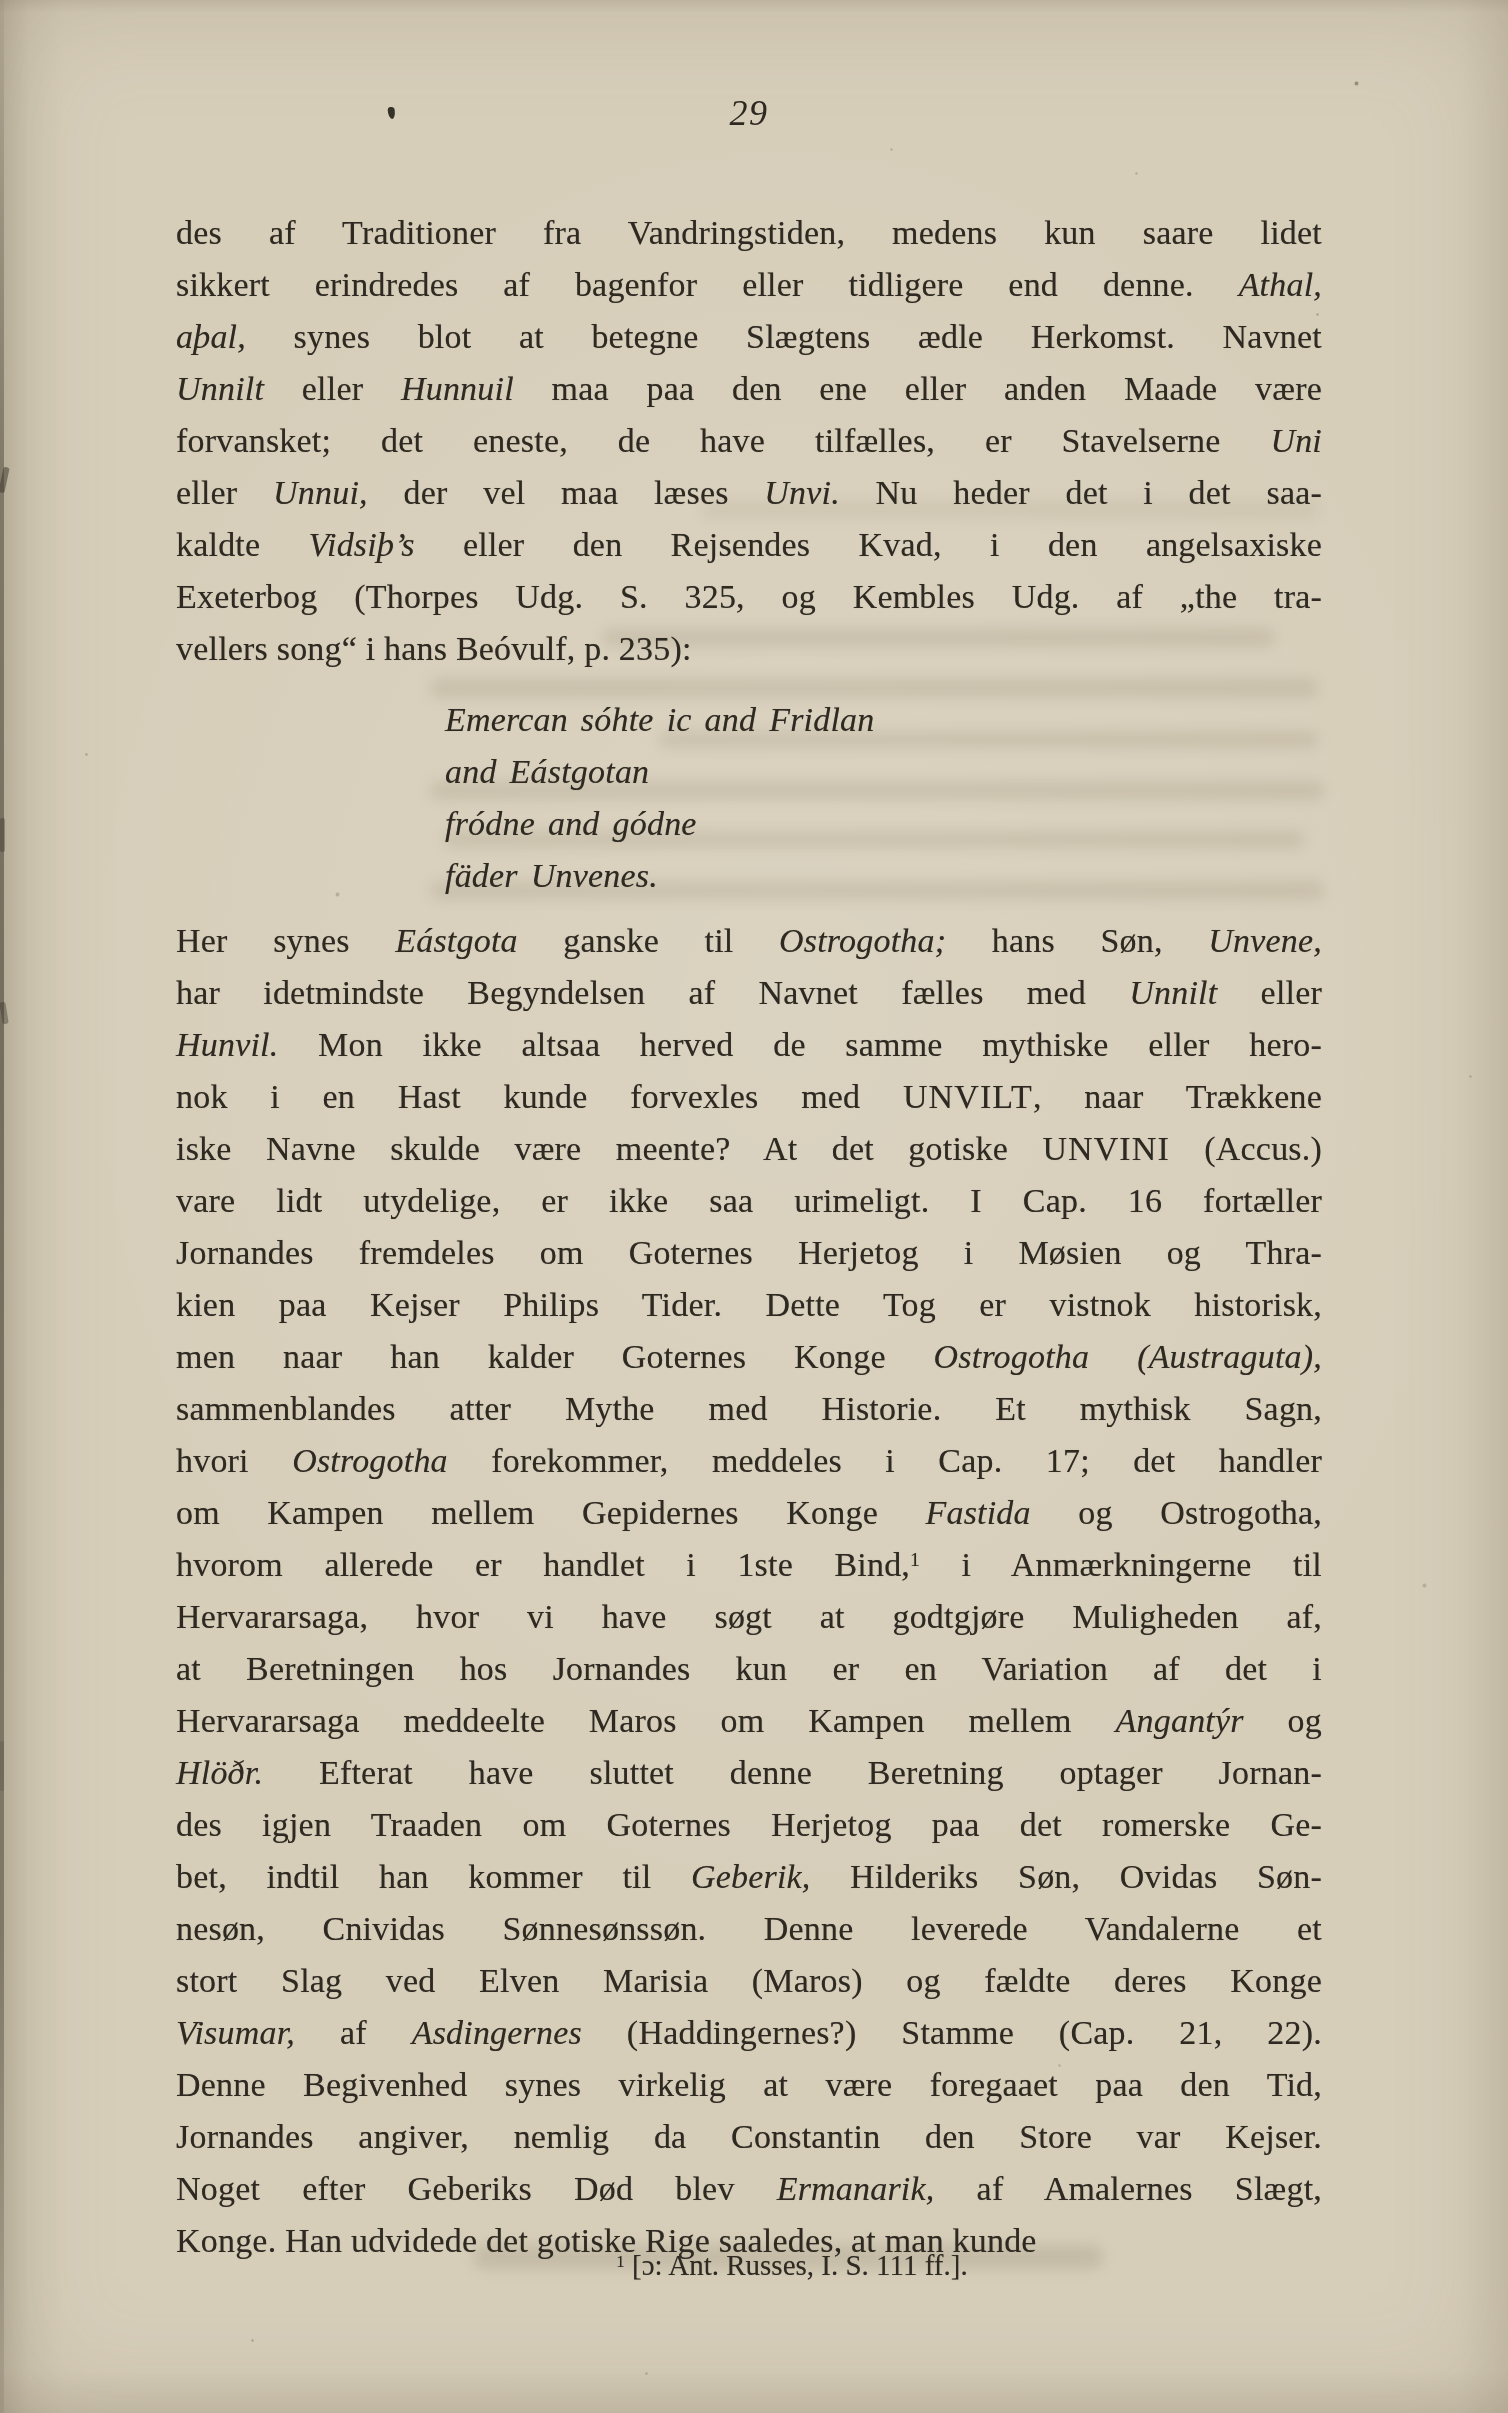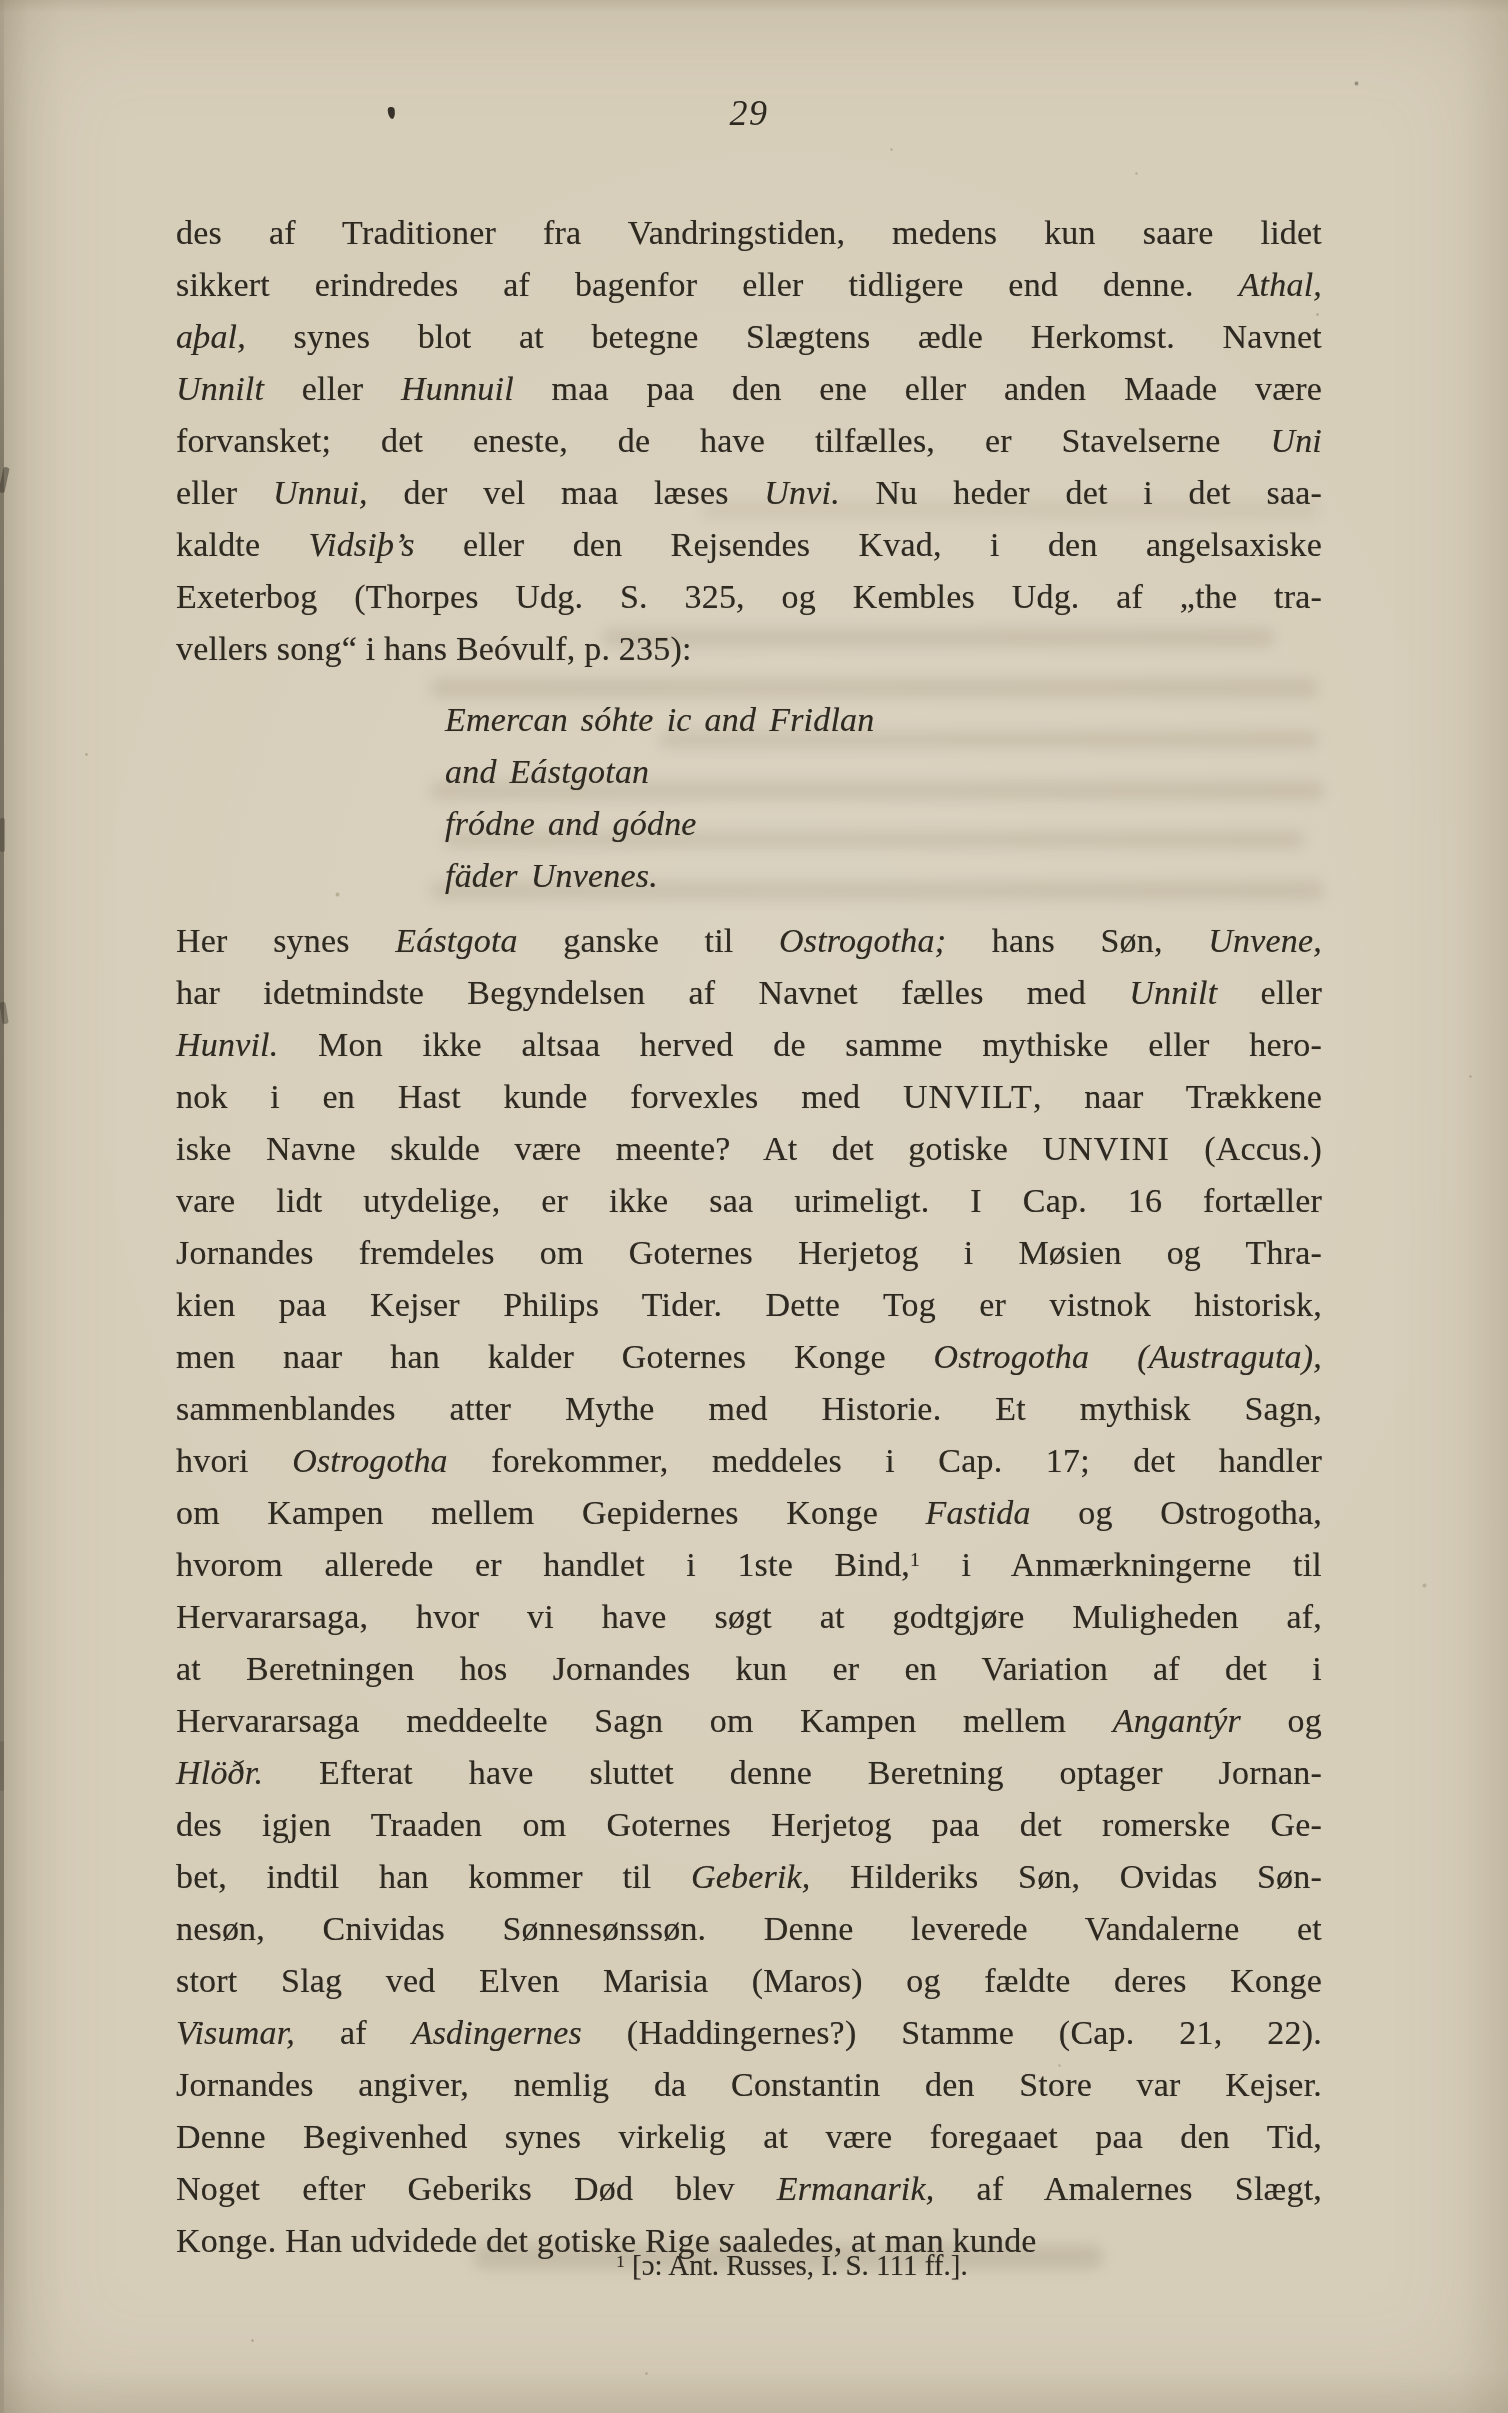--- a/index.html
+++ b/index.html
@@ -157,29 +157,29 @@
         <div class="line just"><span>vare lidt utydelige, er ikke saa urimeligt. I Cap. 16 fortæller</span></div>
         <div class="line just"><span>Jornandes fremdeles om Goternes Herjetog i Møsien og Thra-</span></div>
         <div class="line just"><span>kien paa Kejser Philips Tider. Dette Tog er vistnok historisk,</span></div>
         <div class="line just"><span>men naar han kalder Goternes Konge </span><span class="it">Ostrogotha (Austraguta),</span></div>
         <div class="line just"><span>sammenblandes atter Mythe med Historie. Et mythisk Sagn,</span></div>
         <div class="line just"><span>hvori </span><span class="it">Ostrogotha</span><span> forekommer, meddeles i Cap. 17; det handler</span></div>
         <div class="line just"><span>om Kampen mellem Gepidernes Konge </span><span class="it">Fastida</span><span> og Ostrogotha,</span></div>
         <div class="line just"><span>hvorom allerede er handlet i 1ste Bind,</span><sup>1</sup><span> i Anmærkningerne til</span></div>
         <div class="line just"><span>Hervararsaga, hvor vi have søgt at godtgjøre Muligheden af,</span></div>
         <div class="line just"><span>at Beretningen hos Jornandes kun er en Variation af det i</span></div>
-        <div class="line just"><span>Hervararsaga meddeelte Sagn om Kampen mellem </span><span class="it">Angantýr</span><span> og</span></div>
+        <div class="line just"><span>Hervararsaga meddeelte Maros om Kampen mellem </span><span class="it">Angantýr</span><span> og</span></div>
         <div class="line just"><span class="it">Hlöðr.</span><span> Efterat have sluttet denne Beretning optager Jornan-</span></div>
         <div class="line just"><span>des igjen Traaden om Goternes Herjetog paa det romerske Ge-</span></div>
         <div class="line just"><span>bet, indtil han kommer til </span><span class="it">Geberik,</span><span> Hilderiks Søn, Ovidas Søn-</span></div>
         <div class="line just"><span>nesøn, Cnividas Sønnesønssøn. Denne leverede Vandalerne et</span></div>
         <div class="line just"><span>stort Slag ved Elven Marisia (Maros) og fældte deres Konge</span></div>
         <div class="line just"><span class="it">Visumar,</span><span> af </span><span class="it">Asdingernes</span><span> (Haddingernes?) Stamme (Cap. 21, 22).</span></div>
+        <div class="line just"><span>Denne Begivenhed synes virkelig at være foregaaet paa den Tid,</span></div>
         <div class="line just"><span>Jornandes angiver, nemlig da Constantin den Store var Kejser.</span></div>
-        <div class="line just"><span>Denne Begivenhed synes virkelig at være foregaaet paa den Tid,</span></div>
         <div class="line just"><span>Noget efter Geberiks Død blev </span><span class="it">Ermanarik,</span><span> af Amalernes Slægt,</span></div>
         <div class="line"><span>Konge. Han udvidede det gotiske Rige saaledes, at man kunde</span></div>
       </div>
     </div>
 
   <div class="footnote"><sup>1</sup><span> [ɔ: Ant. Russes, I. S. 111 ff.].</span></div>
 </div>
 
 
 </body></html>

